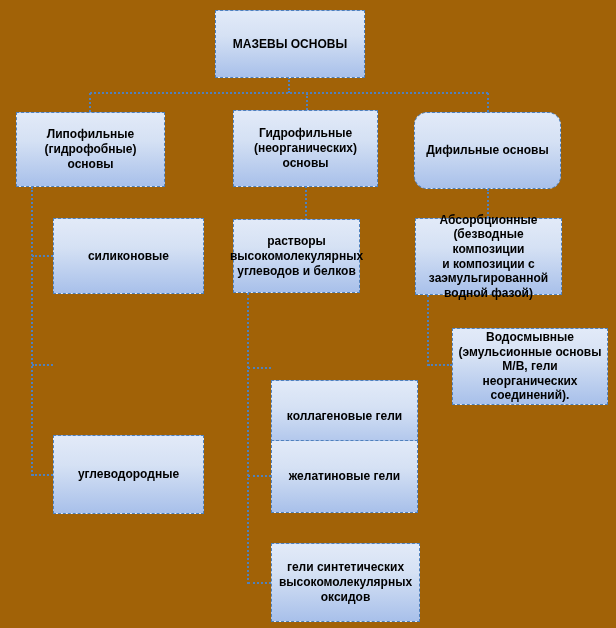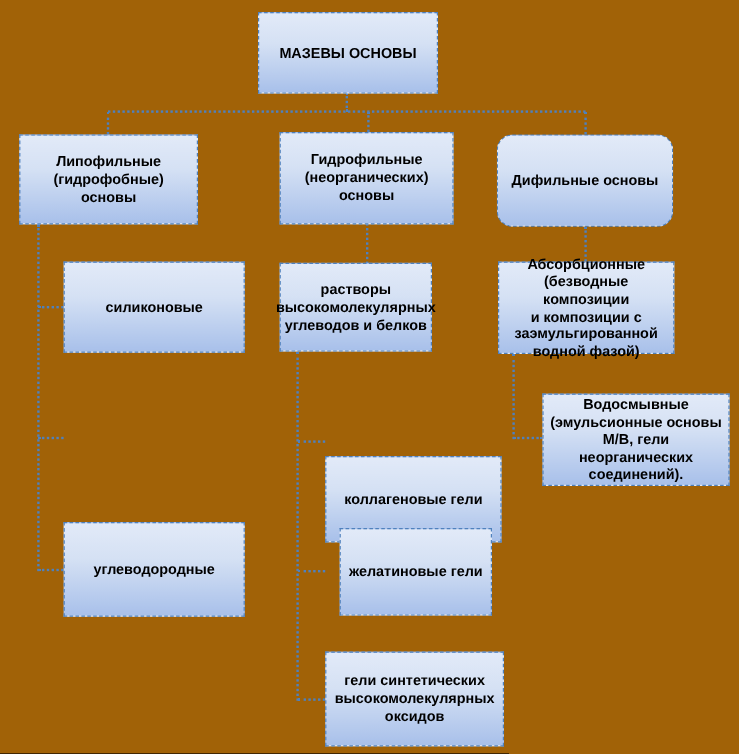--- a/index.html
+++ b/index.html
@@ -89,21 +89,21 @@
   <div class="node" style="left:233px; top:219px; width:127px; height:74px;">
     <span class="lbl">растворы
 высокомолекулярных
 углеводов  и белков</span>
   </div>
 
   <div class="node" style="left:271px; top:332px; width:147px; height:72px;margin-top:48px;">
     <span class="lbl">коллагеновые гели</span>
   </div>
 
-  <div class="node" style="left:271px; top:440px; width:127px; height:73px;margin-left:12px;">
+  <div class="node" style="left:271px; top:440px; width:147px; height:73px;">
     <span class="lbl">желатиновые гели</span>
   </div>
 
   <div class="node" style="left:271px; top:543px; width:149px; height:79px;align-items:center;">
     <span class="lbl">гели синтетических
 высокомолекулярных
 оксидов</span>
   </div>
 
   <div class="node small" style="left:415px; top:218px; width:147px; height:77px;">

